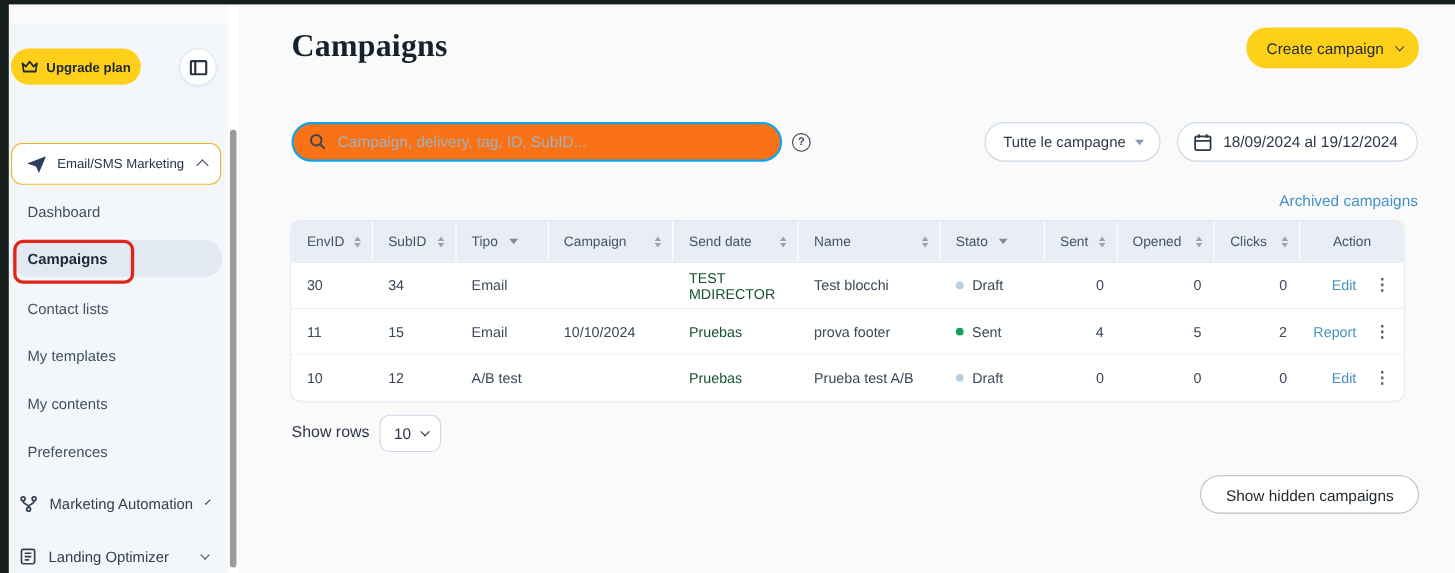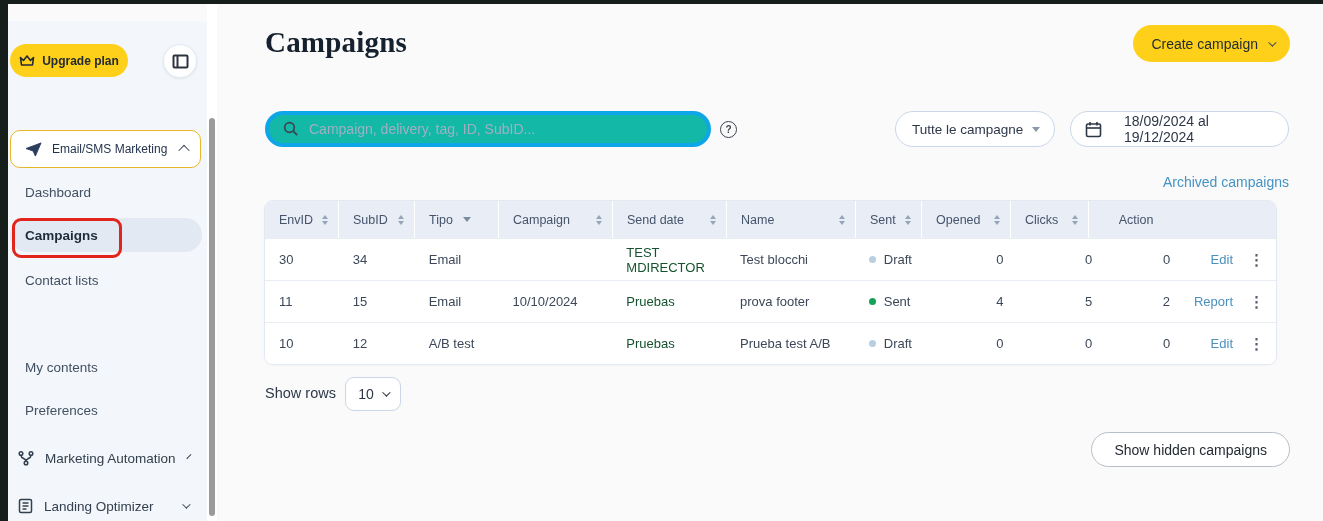--- a/index.html
+++ b/index.html
@@ -70,21 +70,21 @@
   }
   .create-btn {
     position:absolute; right:33px; top:21px; height:37px;
     background:#fed019; border:none; border-radius:19px;
     display:flex; align-items:center; gap:10px; padding:0 16px 0 18px;
     font-family:"Liberation Sans", sans-serif; font-size:14px; color:#1f2937; cursor:pointer;
   }
 
   .search-wrap {
     position:absolute; left:48px; top:107px; width:446px; height:36px;
-    background:#14b8a6; border:4px solid #0ea5e9; border-radius:18px;
+    background:#f97316; border:2px solid #0ea5e9; border-radius:18px;
     display:flex; align-items:center; padding:0 14px; gap:10px;
   }
   .search-wrap input {
     border:none; outline:none; flex:1; font-size:14px; color:#37424f; background:transparent;
     font-family:"Liberation Sans", sans-serif;
   }
   .search-wrap input::placeholder { color:#9fb0c3; }
   .help-circle {
     position:absolute; left:503px; top:117px; width:17px; height:17px; border-radius:50%;
     border:1.5px solid #3c4450; color:#3c4450; font-size:10px; font-weight:bold;
@@ -93,21 +93,21 @@
   .pill-select {
     position:absolute; left:678px; top:107px; width:160px; height:36px;
     background:#fff; border:1px solid #c9d7e8; border-radius:18px;
     display:flex; align-items:center; padding:0 14px 0 16px;
     font-size:13.5px; color:#2d3748; cursor:pointer;
   }
   .pill-select .tri { margin-left:auto; width:0; height:0; border-left:4px solid transparent; border-right:4px solid transparent; border-top:5px solid #8a97ad; }
   .date-pill {
     position:absolute; left:853px; top:107px; width:219px; height:36px;
     background:#fff; border:1px solid #c9d7e8; border-radius:18px;
-    display:flex; align-items:center; gap:22px; padding:0 14px;
+    display:flex; align-items:center; gap:10px; padding:0 14px;
     font-size:14px; color:#2d3748; cursor:pointer;
   }
   .archived-link {
     position:absolute; right:34px; top:170px;
     font-size:14px; color:#4493c5; cursor:pointer; text-decoration:none;
   }
 
   
   .table { position:absolute; left:47px; top:196px; width:1013px; border-radius:9px;
     background:#fff; border:1px solid #e3e9f1; box-shadow:0 1px 2px rgba(50,70,100,.04); }
@@ -197,20 +197,23 @@
   <div class="nav-item" style="top:154px;">
     <span>Dashboard</span>
   </div>
   <div class="nav-item active" style="top:197px;">
     <span>Campaigns</span>
   </div>
   <div class="red-annotation"></div>
   <div class="nav-item" style="top:242px;">
     <span>Contact lists</span>
   </div>
+  <div class="nav-item" style="top:285px;">
+    <span>My templates</span>
+  </div>
   <div class="nav-item" style="top:329px;">
     <span>My contents</span>
   </div>
   <div class="nav-item" style="top:372px;">
     <span>Preferences</span>
   </div>
 
   <div class="bottom-item" style="top:420px;">
     <span>
       <svg width="16" height="16" viewBox="0 0 16 16" fill="none" stroke="#33404f" stroke-width="1.5">
@@ -314,20 +317,24 @@
             <i class="u"></i>
             <i class="d"></i>
           </span>
       </div>
       <div class="th c-name">
         <span>Name</span>
         <span class="sort">
             <i class="u"></i>
             <i class="d"></i>
           </span>
+      </div>
+      <div class="th c-stato">
+        <span>Stato</span>
+        <span class="filter-tri"></span>
       </div>
       <div class="th c-sent numh">
         <span>Sent</span>
         <span class="sort">
             <i class="u"></i>
             <i class="d"></i>
           </span>
       </div>
       <div class="th c-open numh">
         <span>Opened</span>

